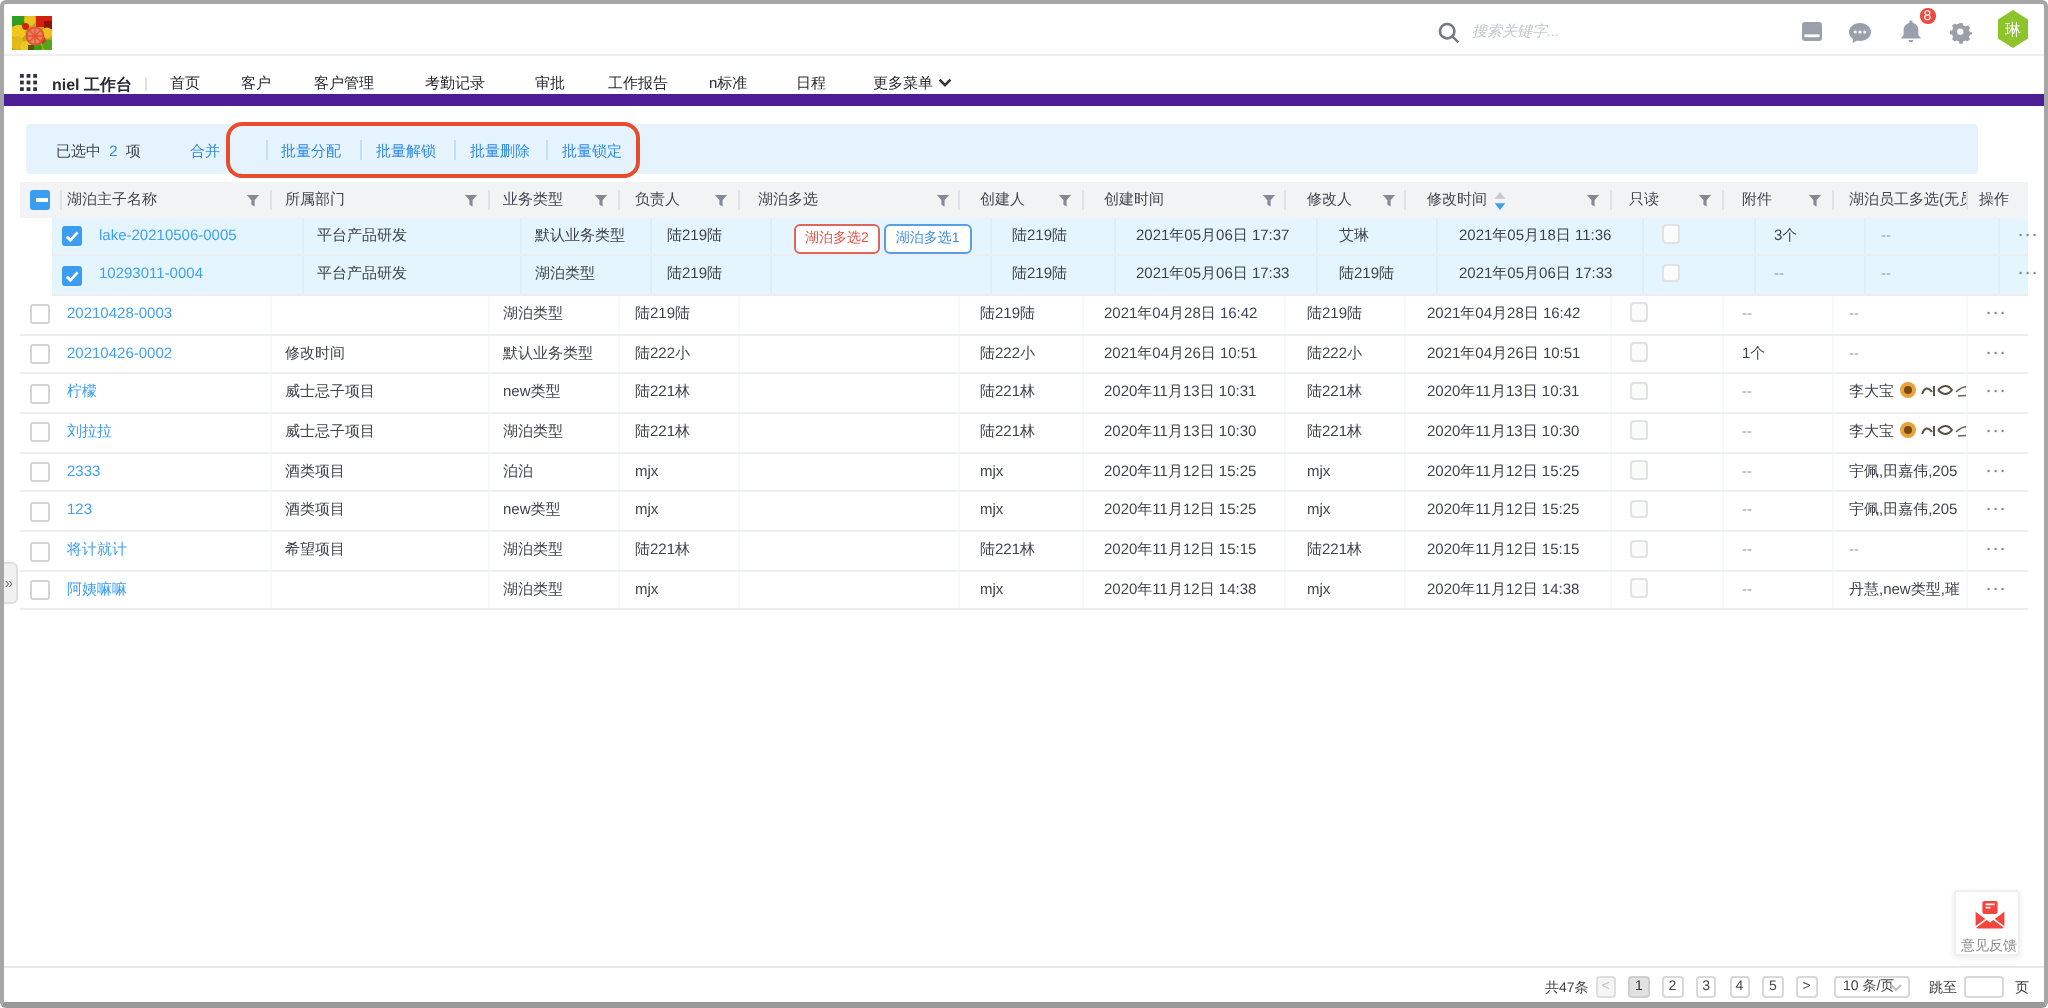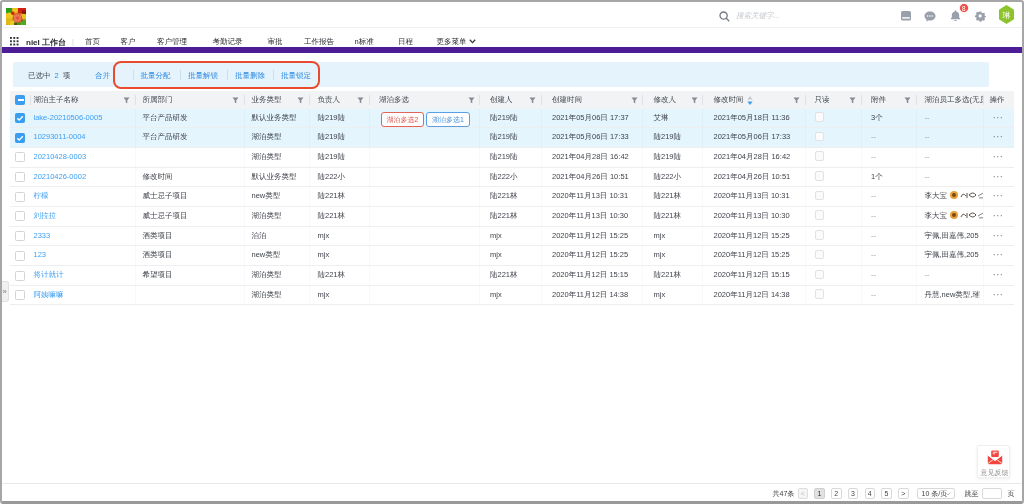--- a/index.html
+++ b/index.html
@@ -18,21 +18,21 @@
 #toolbar .t { position:absolute; top:8.5px; white-space:nowrap; }
 #toolbar .lnk { color:#2e8ae5; }
 #toolbar .dv { position:absolute; top:7.5px; width:1px; height:10px; background:#c9dfec; }
 #redrect { position:absolute; left:113px; top:60.5px; width:207px; height:28px; border:2.5px solid #e84b2d; border-radius:8px; z-index:50; }
 #table { position:absolute; left:10px; top:91px; width:1004px; font-size:7.5px; color:#3f434b; }
 .hrow { position:relative; height:17.5px; background:#f2f3f5; }
 .hcell { position:absolute; top:0; height:17.5px; line-height:17.5px; color:#41464f; white-space:nowrap; overflow:hidden; }
 .hcell .fun { position:absolute; right:4.5px; top:5.5px; }
 .hsep { position:absolute; top:3.5px; width:1px; height:10.5px; background:#dfe1e5; z-index:2; }
 .brow { position:relative; height:19.7px; border-bottom:1px solid #eceef1; background:#fff; }
-.brow.sel { background:#e4f5fd; }
+.brow.sel { background:#e4f5fd;margin-left:16px; }
 .bsep { position:absolute; top:0; bottom:0; width:1px; background:rgba(60,80,110,0.035); }
 .bcell { position:absolute; top:0; height:19.7px; line-height:18.7px; white-space:nowrap; overflow:hidden; }
 .lnk2 { color:#40a0f2; }
 .mut { color:#9da0a6; }
 .cb { position:absolute; width:10px; height:10px; border:1px solid #d2d4d8; border-radius:1.5px; background:#fff; }
 .cb.on { background:#3a9df0; border-color:#3a9df0; }
 .cb.ind { background:#3a9df0; border-color:#3a9df0; }
 .cb.ind::after { content:""; position:absolute; left:2px; top:3.5px; width:6px; height:2px; background:#fff; }
 .cb2 { display:inline-block; width:9px; height:9.5px; border:1px solid #e0e2e5; border-radius:2px; background:#fbfbfc; vertical-align:-2px; }
 .tag { display:inline-block; height:14.5px; line-height:13.5px; padding:0 5px; border-radius:3px; background:#fff; font-size:7px; }

